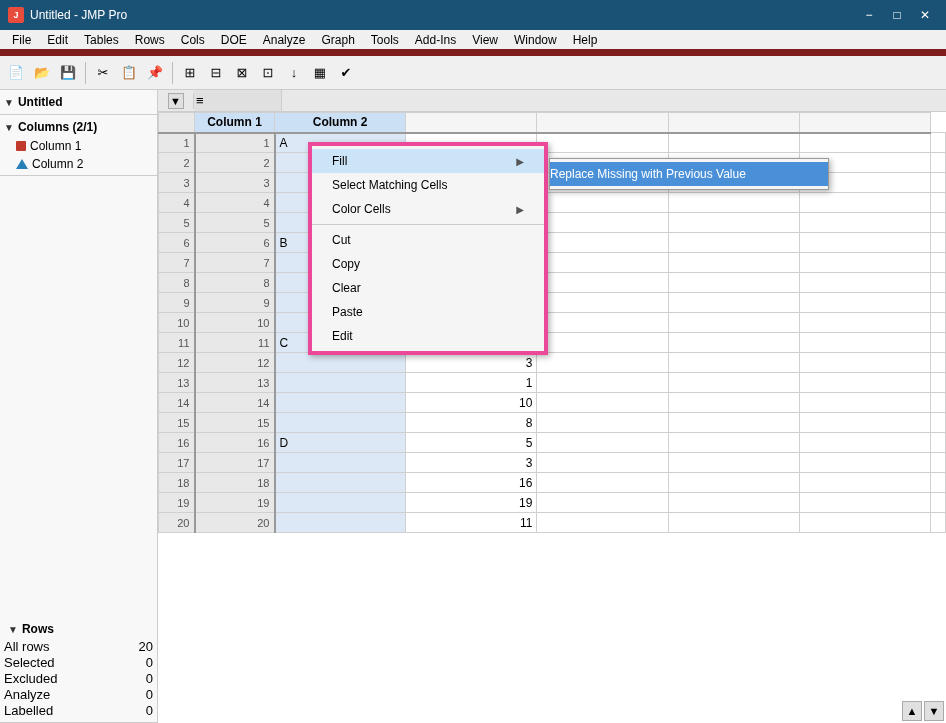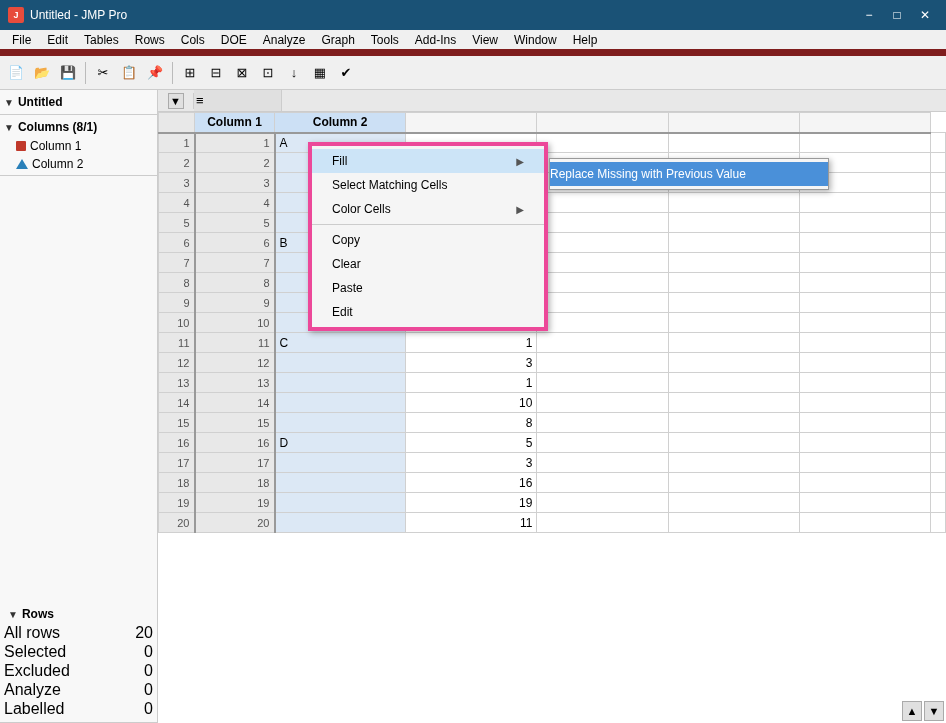--- a/index.html
+++ b/index.html
@@ -126,21 +126,21 @@
     }
 
     
     .rows-section {
       padding: 4px 4px;
     }
     .rows-grid {
       display: grid;
       grid-template-columns: auto auto;
       gap: 1px 6px;
-      font-size: 16px;
+      font-size: 13px;
     }
     .rows-label { color: #000; }
     .rows-value { text-align: right; }
 
     
     #grid-container {
       flex: 1;
       overflow: auto;
       position: relative;
       background: white;
@@ -295,21 +295,21 @@
     <div class="panel-section">
       <div class="panel-header">
         <span class="triangle">▼</span>
         <span>Untitled</span>
       </div>
     </div>
 
     <div class="panel-section">
       <div class="panel-header">
         <span class="triangle">▼</span>
-        <span>Columns (8/1)</span>
+        <span>Columns (2/1)</span>
       </div>
       <div class="panel-item">
         <div class="col-icon-red"></div>
         <span>Column 1</span>
       </div>
       <div class="panel-item">
         <div class="col-icon-blue"></div>
         <span>Column 2</span>
       </div>
     </div>
@@ -572,20 +572,21 @@
       <button style="width:20px;height:20px;background:#e0e0e0;border:1px solid #aaa;cursor:pointer;font-size:11px;">▼</button>
     </div>
   </div>
 </div>
 
 <div id="context-menu">
 <div class="ctx-item has-sub" style="background: rgb(204, 228, 247);">Fill</div>
     <div class="ctx-item">Select Matching Cells</div>
     <div class="ctx-item has-sub">Color Cells</div>
     <div class="ctx-separator"></div>
+    <div class="ctx-item">Cut</div>
     <div class="ctx-item">Copy</div>
     <div class="ctx-item">Clear</div>
     <div class="ctx-item">Paste</div>
     <div class="ctx-item">Edit</div>
   </div>
 
 <div id="submenu-fill">
   <div class="submenu-item">Replace Missing with Previous Value</div>
 </div>
 

